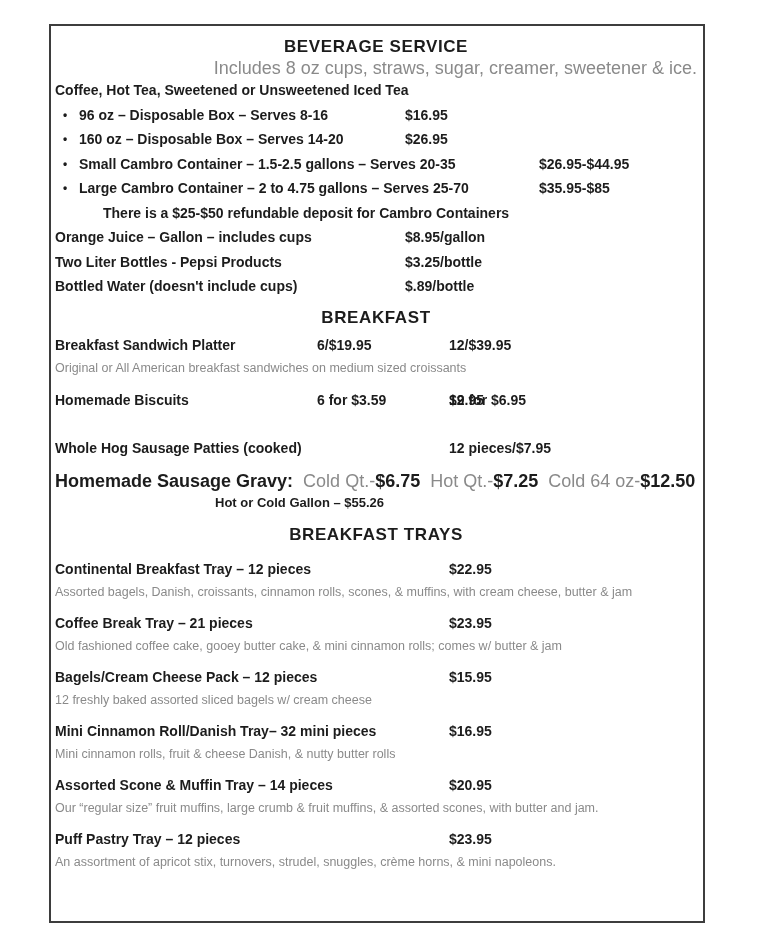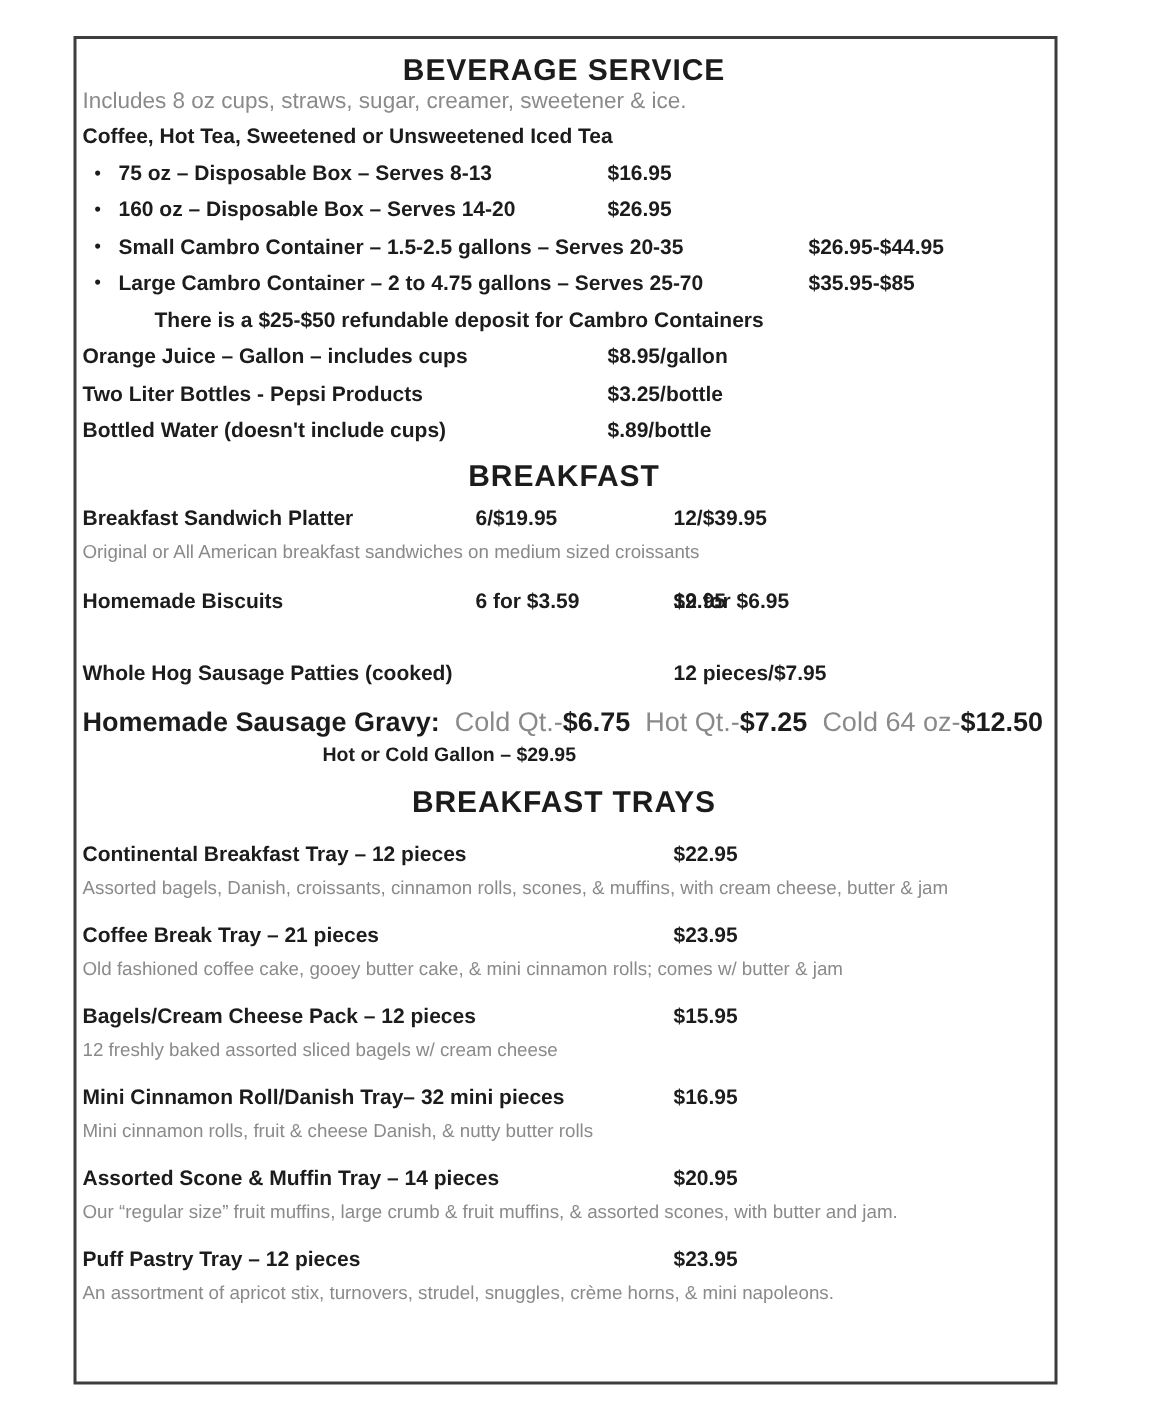--- a/index.html
+++ b/index.html
@@ -15,26 +15,26 @@
     position: absolute; left: 49px; top: 24px;
     width: 656px; height: 899px;
     border: 2px solid #3d3d3d;
     background: #ffffff;
     overflow: hidden;
   }
   .content { padding: 6px 6px 0 4px; position: relative; }
 
   .h {
     text-align: center; font-weight: 700;
-    font-size: 20px; line-height: 22px; letter-spacing: 0.6px;
+    font-size: 17px; line-height: 22px; letter-spacing: 0.6px;
     color: #1c1c1c;
   }
   .sub {
-    text-align: left; font-weight: 400;
-    font-size: 15px; line-height: 20px; color: #8a8a8a;
+    text-align: right; font-weight: 400;
+    font-size: 18px; line-height: 20px; color: #8a8a8a;
   }
   .row { position: relative; font-size: 14px; font-weight: 700; color: #1c1c1c; }
   .bev { line-height: 24.5px; }
   .bk  { line-height: 24px; margin-top: 24px; }
   .tray-name { line-height: 23px; }
   .desc {
     font-size: 12.5px; font-weight: 400; color: #8a8a8a;
     line-height: 23px; white-space: nowrap;
   }
   .bullet-row { padding-left: 24px; }
@@ -63,21 +63,21 @@
 
 <div class="page">
   <div class="content">
 
     <div class="h mt4">BEVERAGE SERVICE</div>
     <div class="sub">Includes 8 oz cups, straws, sugar, creamer, sweetener &amp; ice.</div>
     <div class="row bev">Coffee, Hot Tea, Sweetened or Unsweetened Iced Tea</div>
 
     <div class="row bev bullet-row">
       <span class="bullet-dot">•</span>
-      <span>75 oz – Disposable Box – Serves 8-13</span>
+      <span>96 oz – Disposable Box – Serves 8-16</span>
       <span class="price-a">$16.95</span>
     </div>
     <div class="row bev bullet-row">
       <span class="bullet-dot">•</span>
       <span>160 oz – Disposable Box – Serves 14-20</span>
       <span class="price-a">$26.95</span>
     </div>
     <div class="row bev bullet-row">
       <span class="bullet-dot">•</span>
       <span>Small Cambro Container – 1.5-2.5 gallons – Serves 20-35</span>
@@ -125,21 +125,21 @@
 
     <div class="row bk">
       <span>Whole Hog Sausage Patties (cooked)</span>
       <span class="price-b2">12 pieces/$7.95</span>
     </div>
 
     <div class="row gravy mt10">
       <span>Homemade Sausage Gravy:</span><span class="opt"><span class="g-label">Cold Qt.-</span><span>$6.75</span></span><span class="opt"><span class="g-label">Hot Qt.-</span><span>$7.25</span></span><span class="opt"><span class="g-label">Cold 64 oz-</span><span>$12.50</span></span><span class="opt"><span class="g-label">Hot 64 oz-</span><span>$13.50</span></span>
     </div>
     <div class="row gravy2">
-      <span class="g-label">Hot or Cold Gallon – </span><span>$29.95</span>
+      <span class="g-label">Hot or Cold Gallon – </span><span>$55.26</span>
     </div>
 
     <div class="h mt10">BREAKFAST TRAYS</div>
 
     <div class="mt12">
       <div class="row tray-name">
         <span>Continental Breakfast Tray – 12 pieces</span>
         <span class="price-b2">$22.95</span>
       </div>
       <div class="desc">Assorted bagels, Danish, croissants, cinnamon rolls, scones, &amp; muffins, with cream cheese, butter &amp; jam</div>

